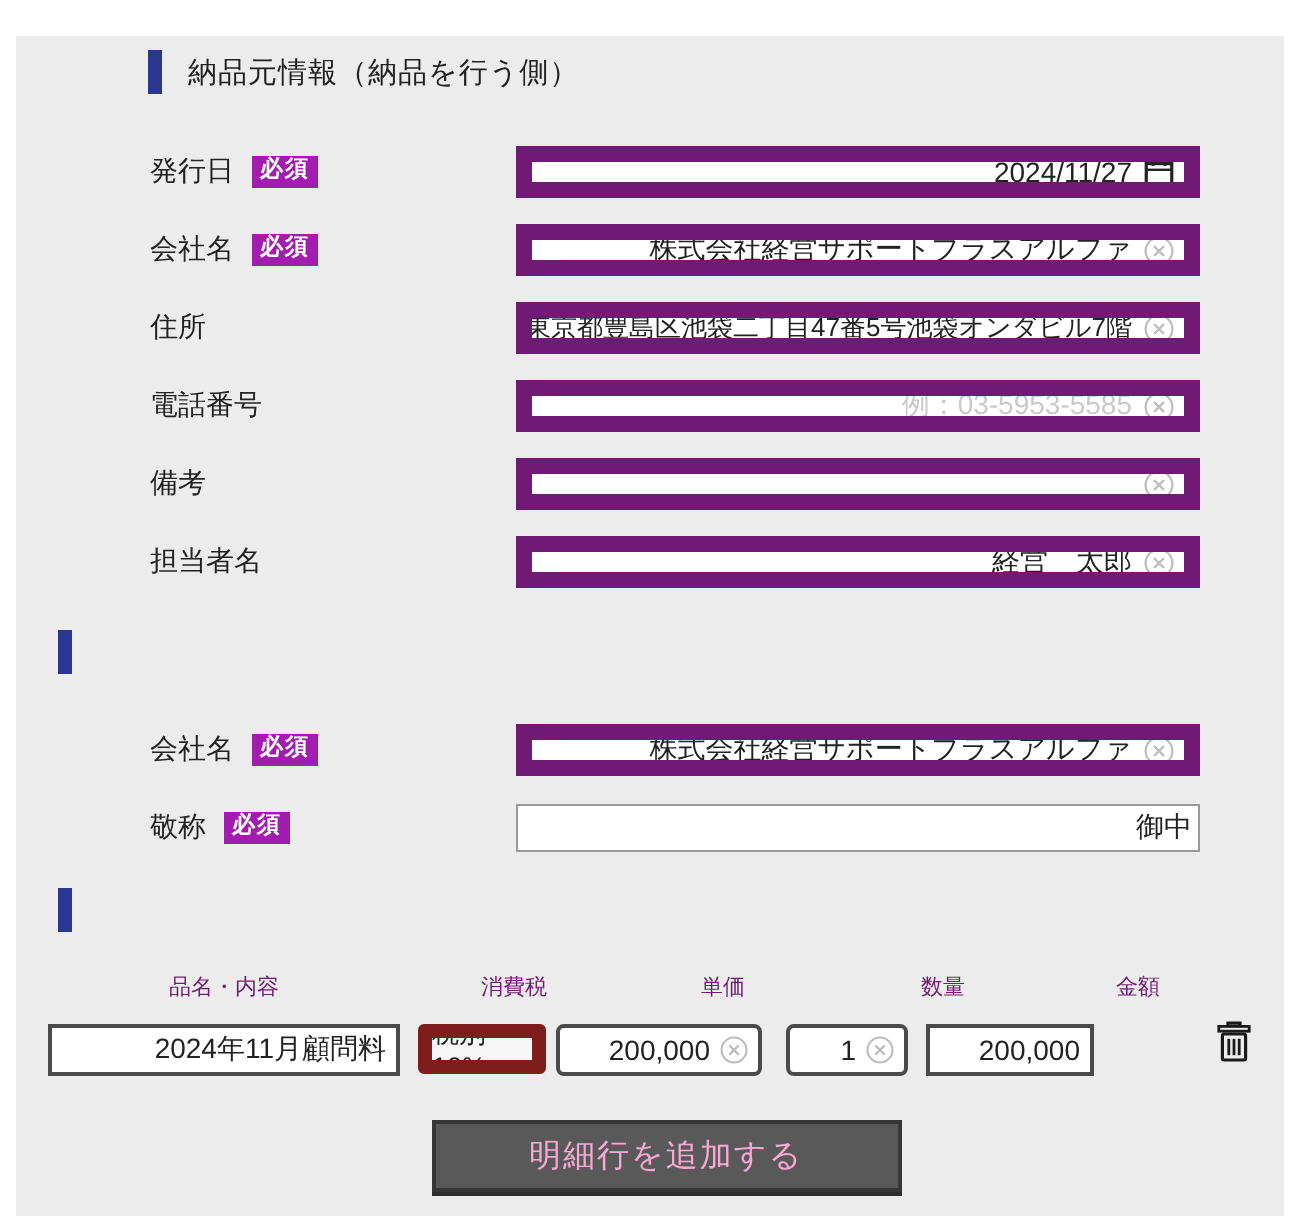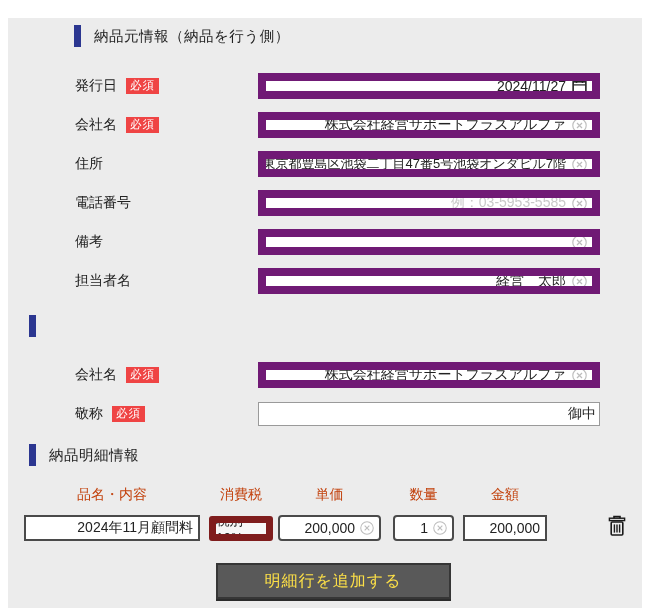--- a/index.html
+++ b/index.html
@@ -16,38 +16,38 @@
   
   .section-title { display:flex; align-items:center; gap:13px; margin-left:21px; }
   .section-bar { width:7px; height:22px; background:#2b3690; flex:0 0 auto; }
   .section-text { font-size:14.5px; letter-spacing:.5px; }
 
   
   .row { display:flex; align-items:center; height:26px; margin-bottom:13px; }
   .label-cell { width:250px; padding-left:67px; display:flex; align-items:center; gap:9px; flex:0 0 auto; }
   .field-label { font-size:14px; }
   .req-badge {
-    background:#ef4444; color:#fff; font-size:11.5px; font-weight:normal;
+    background:#a21caf; color:#fff; font-size:11.5px; font-weight:bold;
     padding:2px 4px; line-height:1; letter-spacing:1px;
   }
   .input-box {
     width:342px; height:26px; background:#fff; border:8px solid #701a75;
     display:flex; align-items:center; justify-content:flex-end;
     padding:0 5px; gap:6px; overflow:hidden;
   }
   .input-box.light { border:1px solid #9a9a9a; height:24px; padding:0 3px; }
   .value { font-size:14px; white-space:nowrap; }
   .value.tight { font-size:13px; }
   .placeholder { font-size:14px; color:#c9c9c9; white-space:nowrap; }
   .clear-icon, .cal-icon { flex:0 0 auto; display:flex; align-items:center; }
 
   
   .details { margin-left:16px; }
-  .dt-header { display:flex; margin-top:20px; font-size:14px; color:#c2410c; }
-  .dt-row { display:flex; align-items:center; margin-top:11px; }
+  .dt-header { display:flex; margin-top:20px; font-size:11px; color:#701a75;gap:16px; }
+  .dt-row { display:flex; margin-top:11px; }
   .c-item   { width:176px; }
   .c-tax    { width:64px;  margin-left:9px; }
   .c-unit   { width:103px; margin-left:5px; }
   .c-qty    { width:61px;  margin-left:12px; }
   .c-amount { width:84px;  margin-left:9px; }
   .dt-header > div { text-align:center; }
   .cell-input {
     height:26px; background:#fff; border:2px solid #4a4a4a;
     display:flex; align-items:center; justify-content:flex-end;
     padding:0 5px; gap:5px; overflow:hidden; font-size:14px;
@@ -56,21 +56,21 @@
   .cell-select {
     height:25px; background:#f7f7f7; border:7px solid #7f1d1d; border-radius:3px;
     display:flex; align-items:center; justify-content:center;
     font-size:13.5px; overflow:hidden;
   }
   .trash-btn { margin-left:59px; width:22px; height:22px; display:flex; align-items:center; justify-content:center; cursor:pointer; }
 
   
   .btn-wrap { display:flex; justify-content:center; margin-top:22px; }
   .add-row-btn {
-    width:235px; height:36px; background:#595959; color:#fde047;
+    width:235px; height:36px; background:#595959; color:#f9a8d4;
     border:2px solid #363636; box-shadow:0 2px 0 #2c2c2c;
     font-size:16px; font-family:inherit; letter-spacing:1px; cursor:pointer;
     display:flex; align-items:center; justify-content:center;
   }
   .mt-s1 { margin-top:7px;padding-left:45px; }
   .mt-rows1 { margin-top:26px; }
   .mt-s2 { margin-top:21px; }
   .mt-rows2 { margin-top:25px; }
   .mt-s3 { margin-top:17px; }
 </style>
@@ -209,21 +209,20 @@
         <span class="req-badge">必須</span>
       </div>
       <div class="input-box light">
         <span class="value">御中</span>
       </div>
     </div>
   </div>
 
   <div class="section-title mt-s3">
     <span class="section-bar"></span>
-    <span class="section-text">納品明細情報</span>
   </div>
 
   <div class="details">
     <div class="dt-header">
       <div class="c-item">品名・内容</div>
       <div class="c-tax">消費税</div>
       <div class="c-unit">単価</div>
       <div class="c-qty">数量</div>
       <div class="c-amount">金額</div>
     </div>

